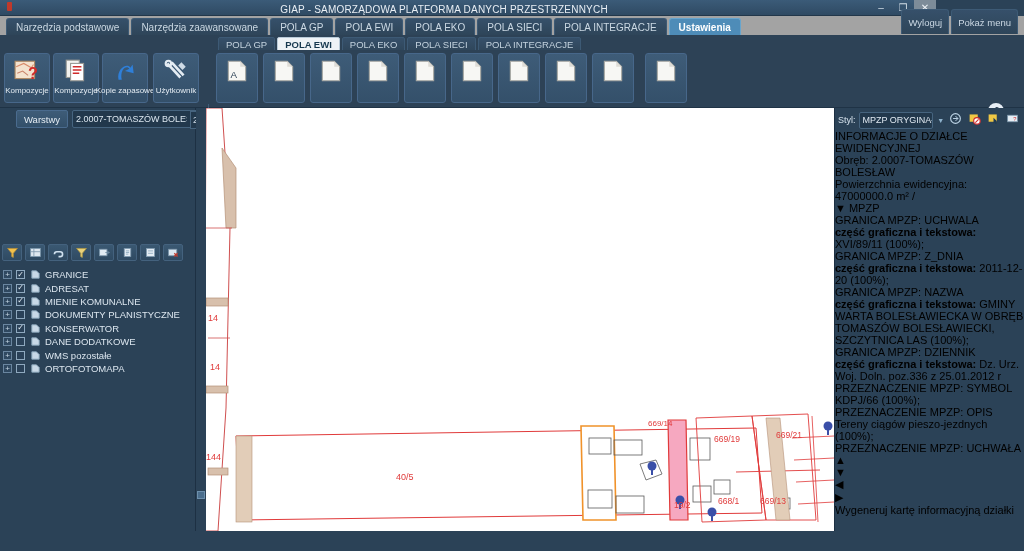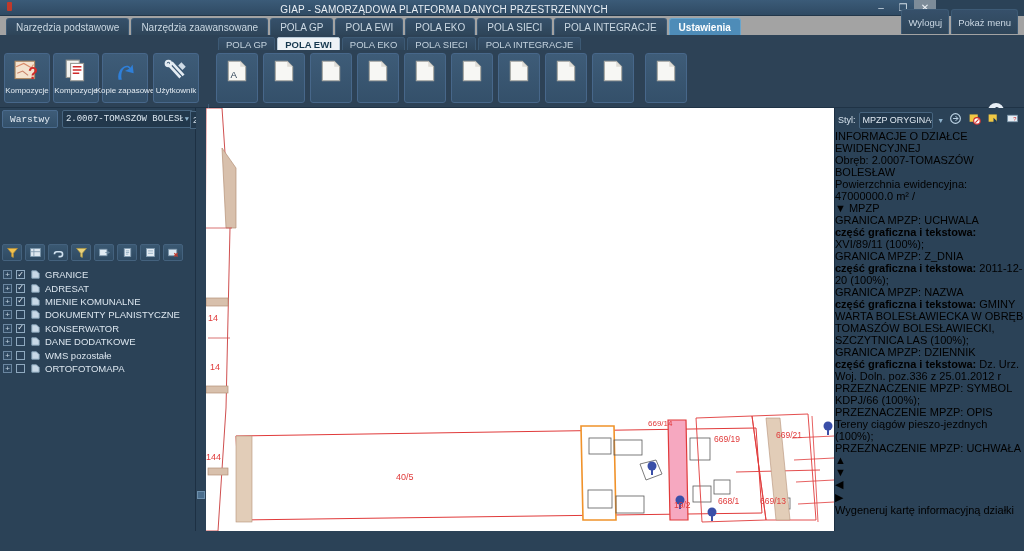--- a/index.html
+++ b/index.html
@@ -84,21 +84,21 @@
   .ribbon-sep { position:absolute; top:54px; width:1px; height:50px; background:#3f5c78; }
 
   
   .wrench { position:absolute; right:12px; top:52px; width:62px; height:54px; }
 
   
   .leftpanel {
     position:absolute; top:108px; left:0; width:196px; height:423px;
     background:#2b4257; border-right:1px solid #1d3043;
   }
-  .warstwy-row { height:22px; display:flex; align-items:center; padding:0 2px;font-family:Liberation Mono, monospace; }
+  .warstwy-row { height:22px; display:flex; align-items:center; padding:0 16px; }
   .warstwy-btn {
     height:18px; padding:0 7px; display:flex; align-items:center;
     background:linear-gradient(to bottom,#3e5c78,#33506a);
     border:1px solid #4a6b8e; border-radius:2px; color:#e4ecf3; font-size:9.5px;
   }
   .combo {
     height:18px; margin-left:4px; display:flex; align-items:center;
     background:#22384c; border:1px solid #46647f; border-radius:2px;
     color:#dbe6ef; font-size:9px; padding:0 3px; min-width:128px;
     white-space:nowrap; overflow:hidden;

